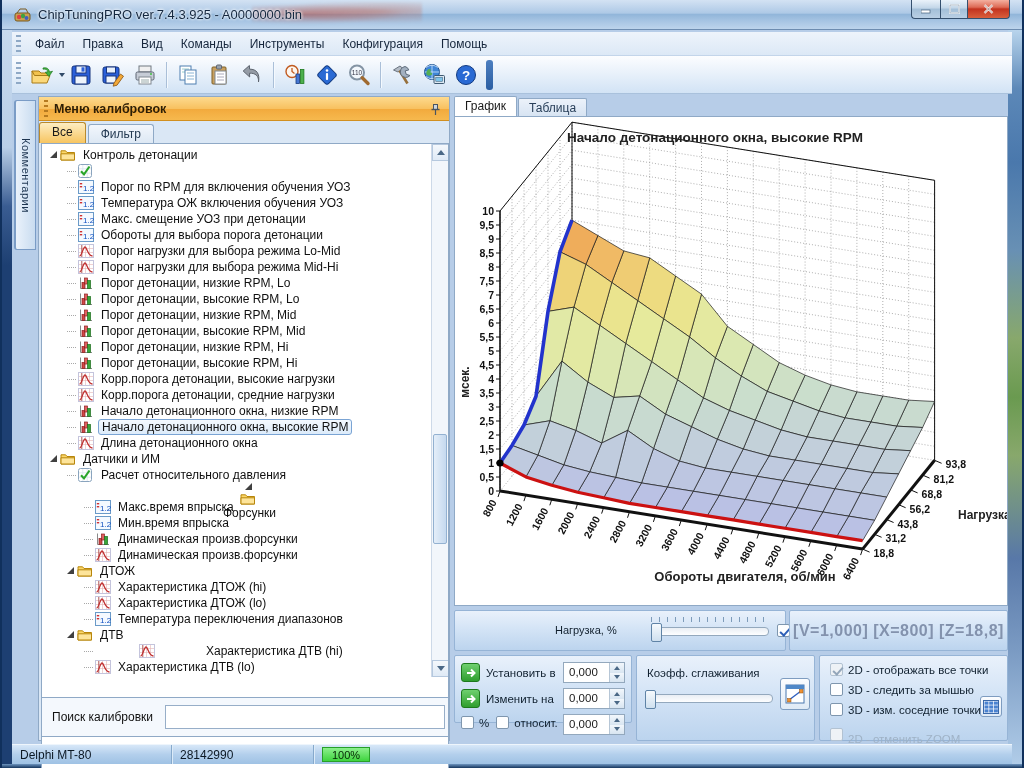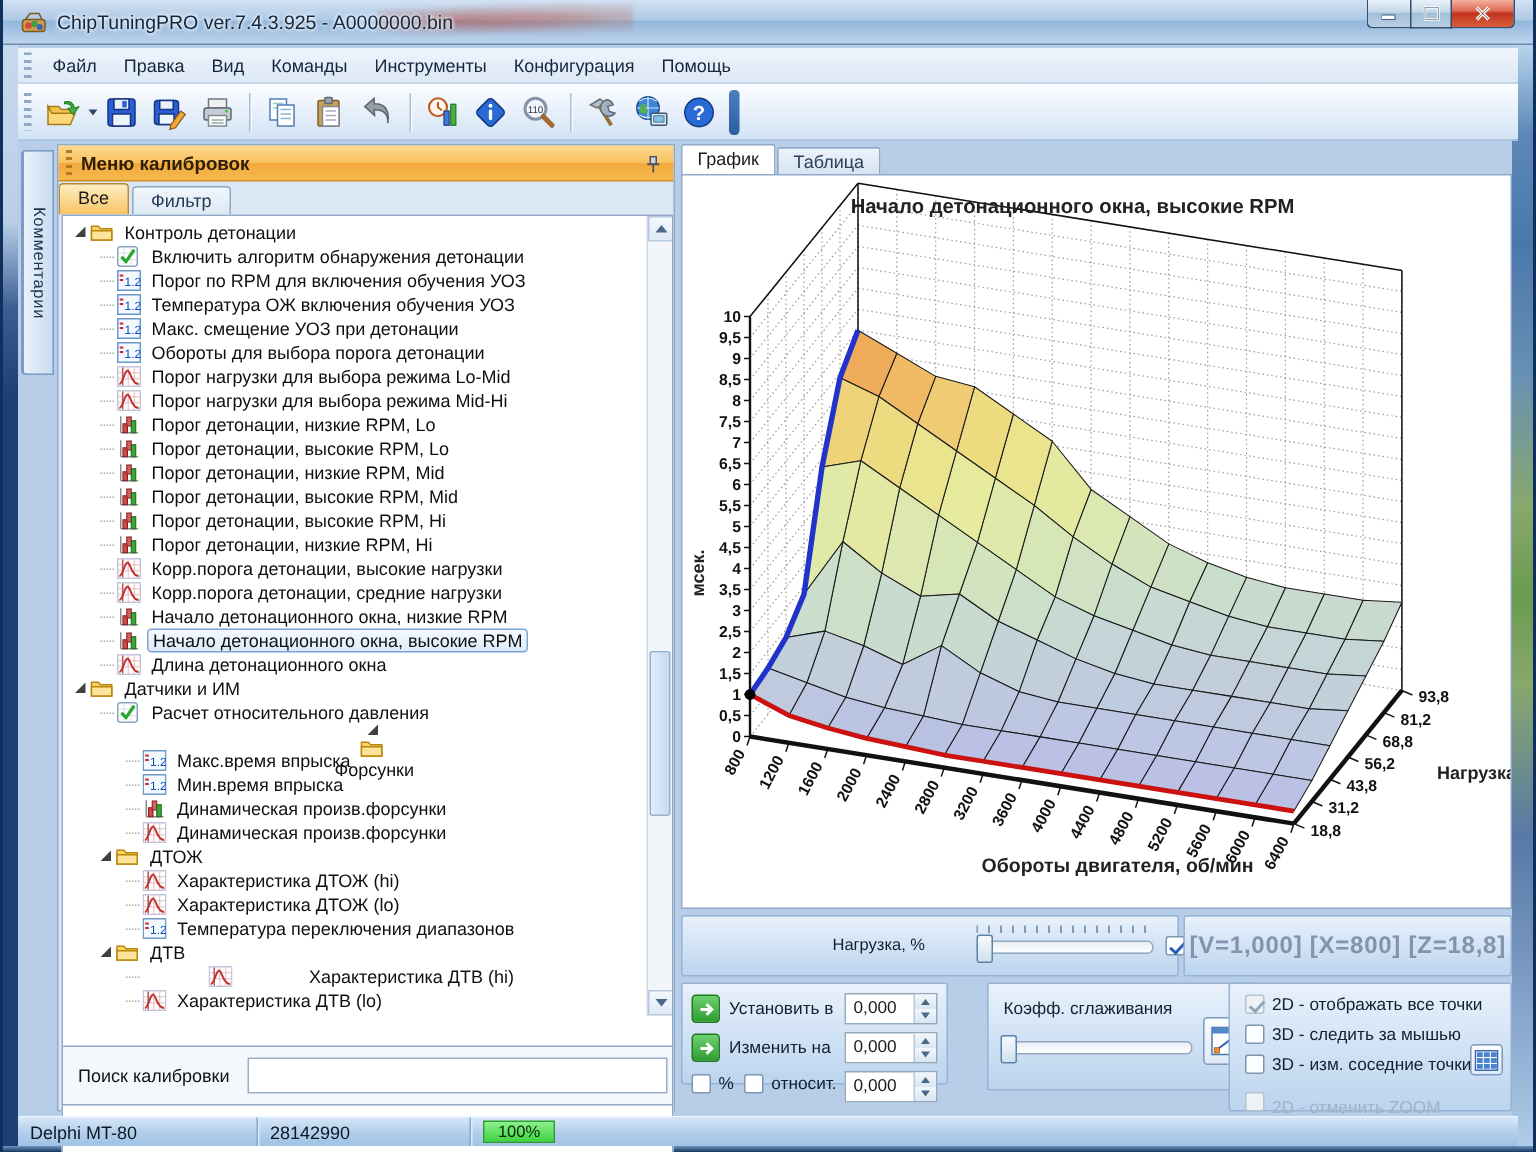--- a/index.html
+++ b/index.html
@@ -103,21 +103,21 @@
   .rp-tab.active { background:#ffffff; height:21px; }
   .rp-tab.inactive { background:linear-gradient(180deg,#ecf2fa,#d6e3f2); height:19px; color:#2a405a; }
 
   .chart-box { position:absolute; left:452px; top:116px; width:554px; height:490px; background:#ffffff; border:1px solid #8fa9c6; }
   .chart-box svg { display:block; }
 
   .cpanel { position:absolute; background:linear-gradient(180deg,#e9f1fb 0%,#d4e4f6 45%,#bcd4ee 100%); border:1px solid #96b4d6; border-radius:2px; }
   #panel-slider { left:452px; top:610px; width:332px; height:41px; }
   #panel-cursor { left:787px; top:610px; width:219px; height:41px; display:flex; align-items:center; justify-content:center; }
   #panel-edit   { left:452px; top:655px; width:178px; height:68px; }
-  #panel-smooth { left:656px; top:655px; width:179px; height:72px; }
+  #panel-smooth { left:634px; top:655px; width:179px; height:86px; }
   #panel-opts   { left:817px; top:655px; width:189px; height:86px; }
 
   .load-label { position:absolute; left:100px; top:13px; font-size:11px; color:#12202e; }
   .slider-ticks { position:absolute; left:196px; top:6px; width:118px; height:5px;
     background:repeating-linear-gradient(90deg,#7e9cba 0 1px, transparent 1px 8px); }
   .slider-track { position:absolute; left:196px; top:16px; width:118px; height:9px;
     background:linear-gradient(180deg,#e9eef4,#fdfeff); border:1px solid #93a8bd; border-radius:4px; }
   .slider-thumb { position:absolute; left:-1px; top:-5px; width:11px; height:19px;
     background:linear-gradient(180deg,#f6fafd,#cfe0ef); border:1px solid #5f83a6; border-radius:2px; }
   .cb { display:flex; align-items:center; }
@@ -373,21 +373,20 @@
             <span class="ticon"><svg width="15" height="14">
                 <rect x="0.5" y="0.5" width="13" height="13" rx="2" fill="#fefefe" stroke="#8aa4be"></rect>
                 <g stroke="#cfdce8" stroke-width="0.6">
                   <line x1="4.8" y1="1" x2="4.8" y2="13"></line>
                   <line x1="9.2" y1="1" x2="9.2" y2="13"></line>
                   <line x1="1" y1="4.8" x2="13" y2="4.8"></line>
                   <line x1="1" y1="9.2" x2="13" y2="9.2"></line>
                 </g>
                 <path d="M3 7.2 l3 3.2 L11.5 2.5" stroke="#2aa62a" stroke-width="2.1" fill="none"></path>
               </svg></span>
-            <span class="tlabel">Включить алгоритм обнаружения детонации</span>
           </div>
           <div class="tree-row" style="padding-left: 25px;">
             <span class="stub"></span>
             <span class="ticon"><svg width="16" height="14">
                 <rect x="0.5" y="0.5" width="15" height="13" fill="#f4f9ff" stroke="#6a9ac8"></rect>
                 <rect x="1.8" y="3" width="2.4" height="1.4" fill="#d03030"></rect>
                 <rect x="1.8" y="6" width="2.4" height="1.4" fill="#d03030"></rect>
                 <text x="5" y="10.5" font-size="8" fill="#1050c0" font-family="sans-serif">1.2</text>
               </svg></span>
             <span class="tlabel">Порог по RPM для включения обучения УОЗ</span>
@@ -498,32 +497,32 @@
           </div>
           <div class="tree-row" style="padding-left: 25px;">
             <span class="stub"></span>
             <span class="ticon"><svg width="16" height="14">
                 <line x1="2.5" y1="12.5" x2="14" y2="12.5" stroke="#8a8a8a"></line>
                 <line x1="2.5" y1="12.5" x2="2.5" y2="1.5" stroke="#8a8a8a"></line>
                 <rect x="4" y="6.5" width="3" height="6" fill="#d04848" stroke="#8c1f1f" stroke-width="0.7"></rect>
                 <rect x="6.5" y="2" width="3" height="6" fill="#e06060" stroke="#8c1f1f" stroke-width="0.7"></rect>
                 <rect x="9.5" y="4.5" width="3" height="8" fill="#3aa63a" stroke="#1d6b1d" stroke-width="0.7"></rect>
               </svg></span>
-            <span class="tlabel">Порог детонации, высокие RPM, Hi</span>
+            <span class="tlabel">Порог детонации, низкие RPM, Hi</span>
           </div>
           <div class="tree-row" style="padding-left: 25px;">
             <span class="stub"></span>
             <span class="ticon"><svg width="16" height="14">
                 <line x1="2.5" y1="12.5" x2="14" y2="12.5" stroke="#8a8a8a"></line>
                 <line x1="2.5" y1="12.5" x2="2.5" y2="1.5" stroke="#8a8a8a"></line>
                 <rect x="4" y="6.5" width="3" height="6" fill="#d04848" stroke="#8c1f1f" stroke-width="0.7"></rect>
                 <rect x="6.5" y="2" width="3" height="6" fill="#e06060" stroke="#8c1f1f" stroke-width="0.7"></rect>
                 <rect x="9.5" y="4.5" width="3" height="8" fill="#3aa63a" stroke="#1d6b1d" stroke-width="0.7"></rect>
               </svg></span>
-            <span class="tlabel">Порог детонации, низкие RPM, Hi</span>
+            <span class="tlabel">Порог детонации, высокие RPM, Hi</span>
           </div>
           <div class="tree-row" style="padding-left: 25px;">
             <span class="stub"></span>
             <span class="ticon"><svg width="16" height="14">
                 <rect x="0.5" y="0.5" width="15" height="13" fill="#ffffff" stroke="#c4c4dc"></rect>
                 <g stroke="#e4b4b4" stroke-width="0.6">
                   <line x1="1" y1="4.5" x2="15" y2="4.5"></line>
                   <line x1="1" y1="8.5" x2="15" y2="8.5"></line>
                   <line x1="7.5" y1="1" x2="7.5" y2="13"></line>
                   <line x1="11.5" y1="1" x2="11.5" y2="13"></line>

